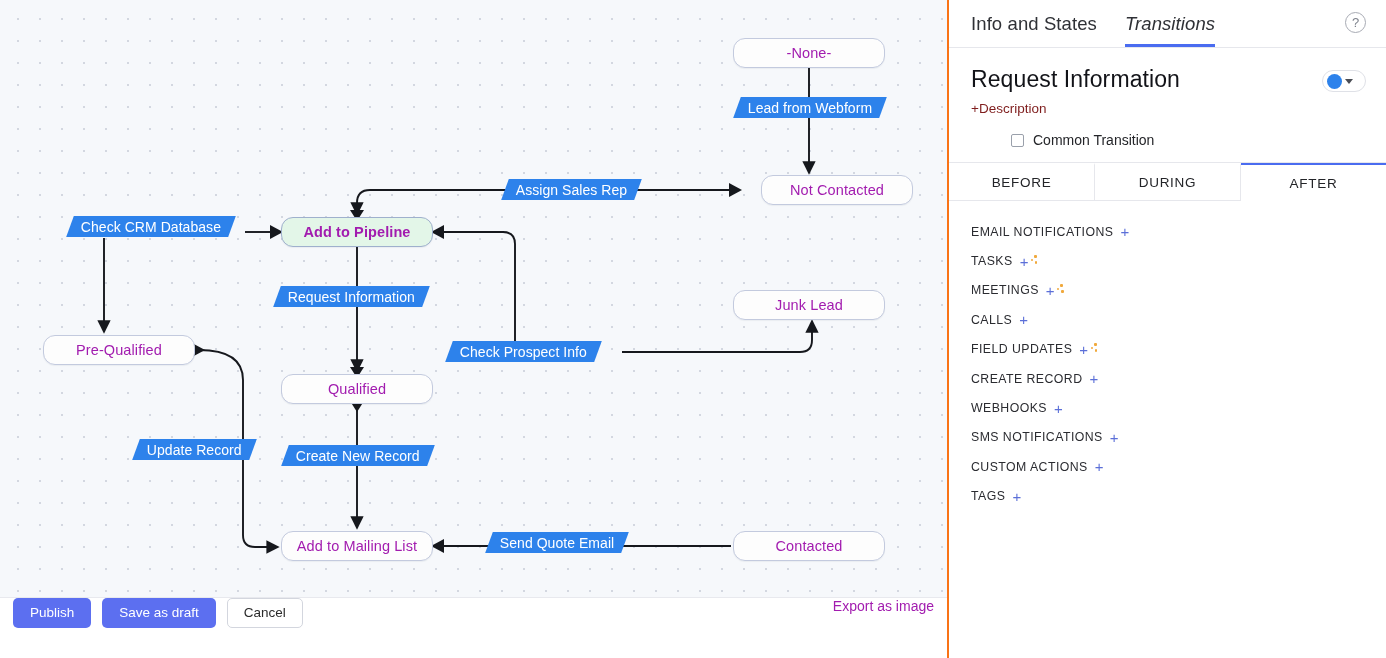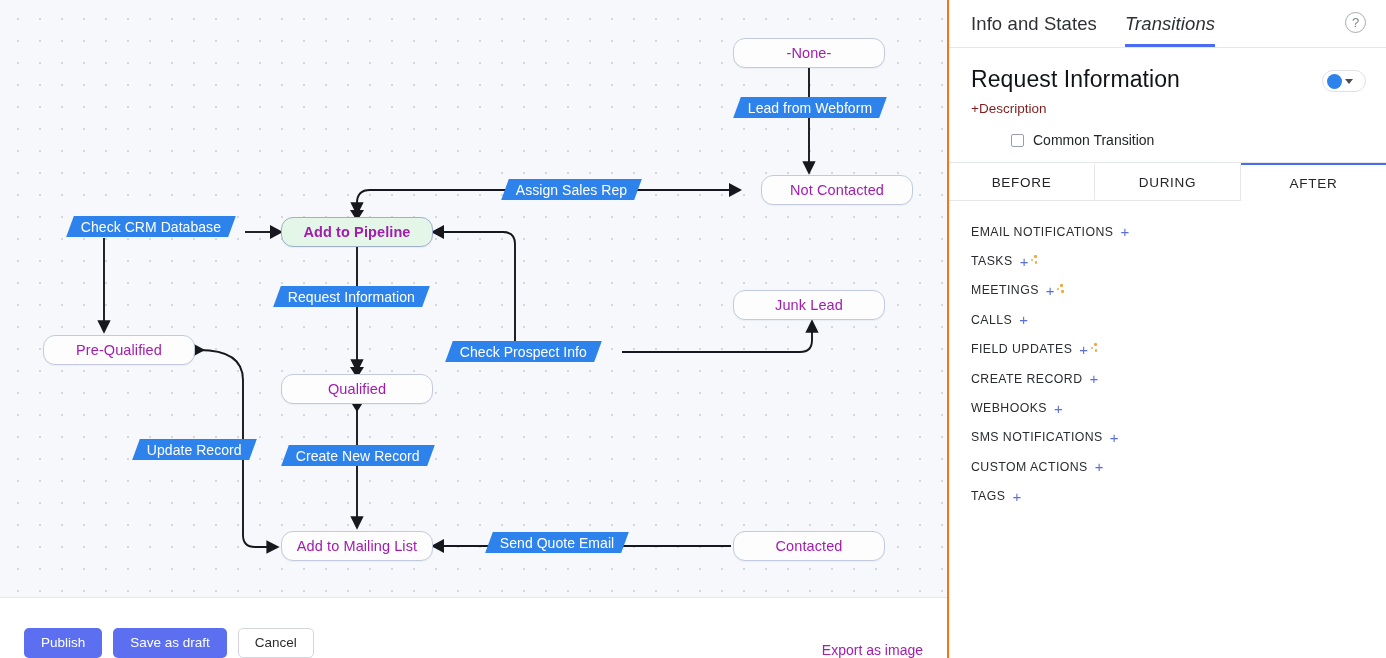--- a/index.html
+++ b/index.html
@@ -90,22 +90,22 @@
   }
 
   
   .footer {
     position: relative;
     width: 947px;
     height: 62px;
     background: #ffffff;
     border-top: 1px solid #e8e9ee;
     display: flex;
-    align-items: flex-end;
-    padding: 0 24px;
+    align-items: flex-start;
+    padding: 0 13px;
     gap: 11px;
   }
   .btn {
     font-family: "Liberation Sans", sans-serif;
     font-size: 13.5px;
     height: 30px;
     padding: 0 16px;
     border-radius: 5px;
     border: 1px solid transparent;
     cursor: pointer;

